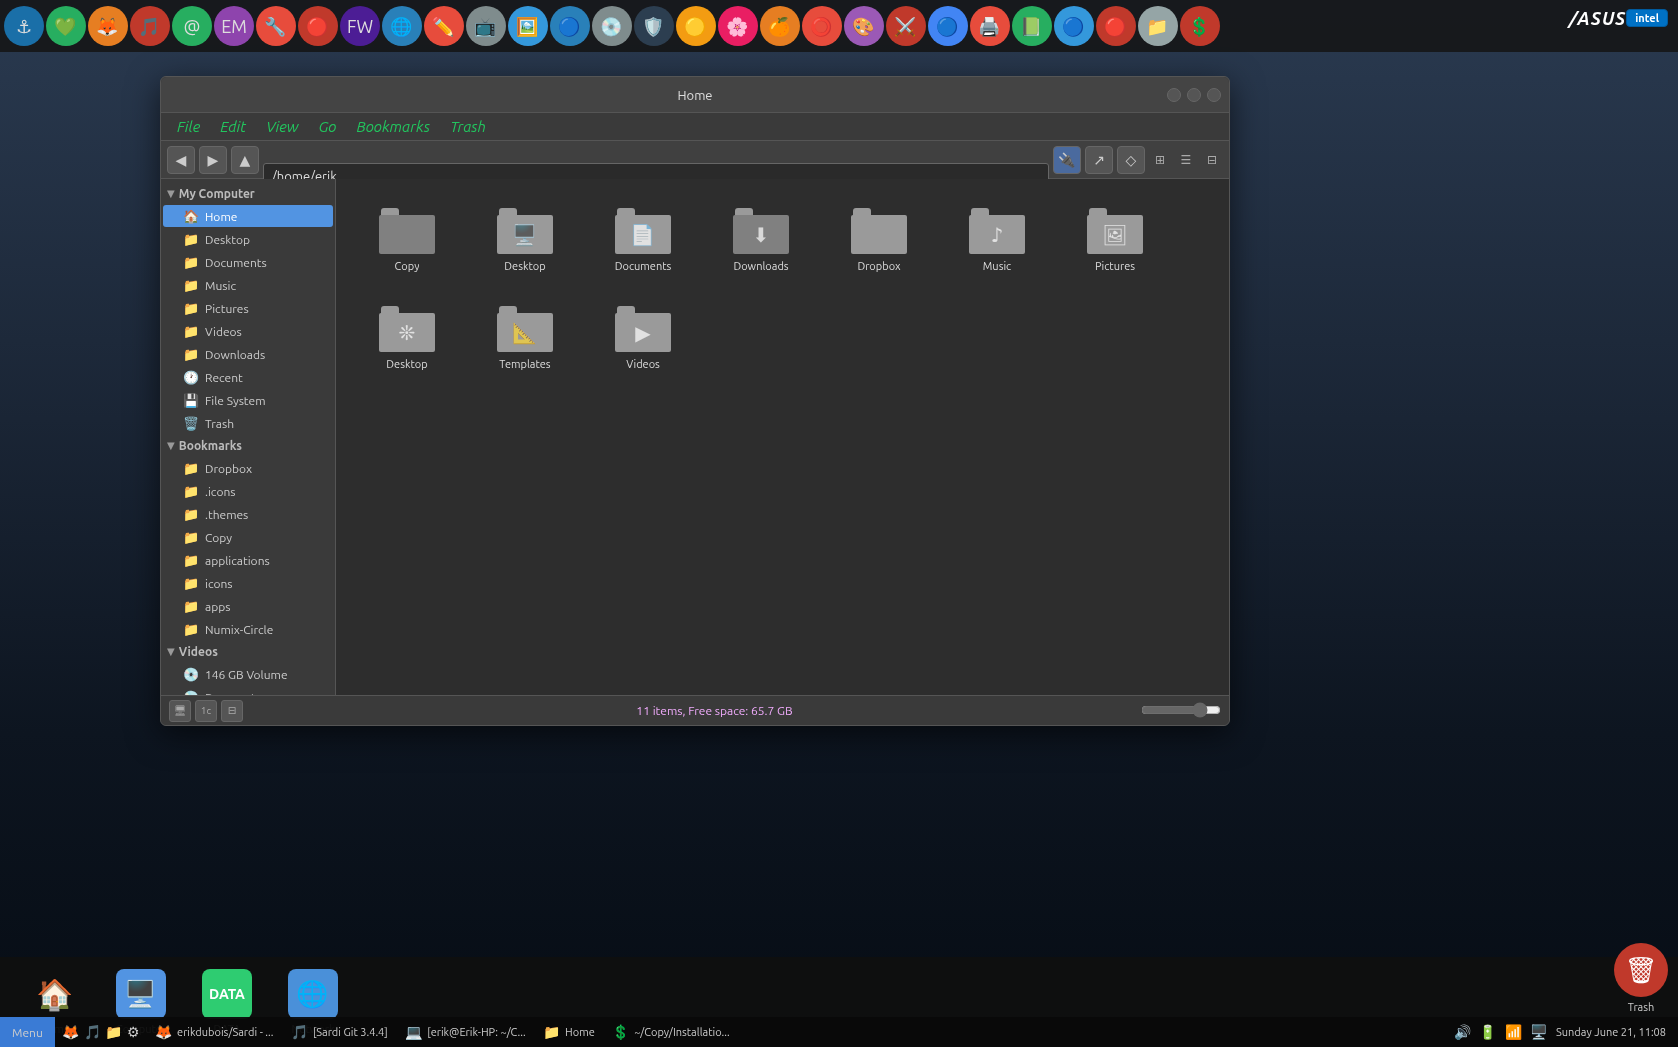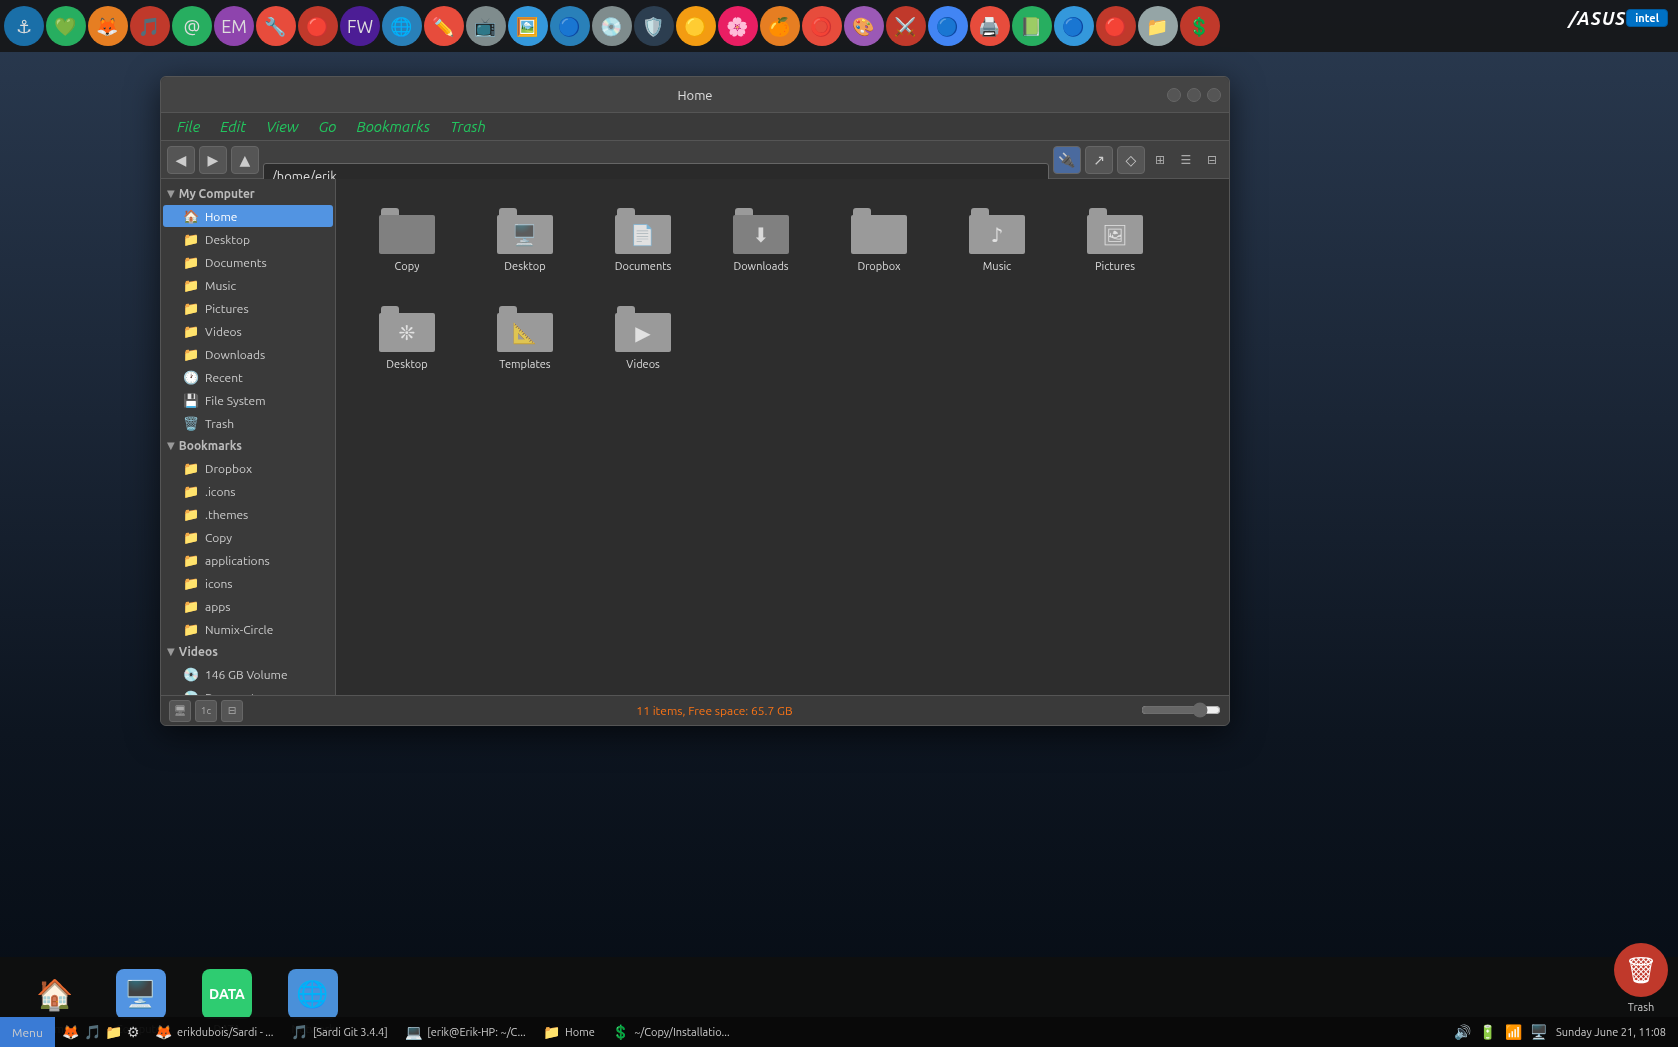--- a/index.html
+++ b/index.html
@@ -287,21 +287,21 @@
       height: 30px;
       background: #3a3a3a;
       border-top: 1px solid #555;
       display: flex;
       align-items: center;
       justify-content: center;
       border-radius: 0 0 6px 6px;
       position: relative;
     }
     .status-text {
-      color: #f97316;
+      color: #f0abfc;
       font-size: 12px;
       margin-left: 39px;
     }
     .status-left {
       position: absolute;
       left: 8px;
       display: flex;
       gap: 4px;
     }
     .status-right {

